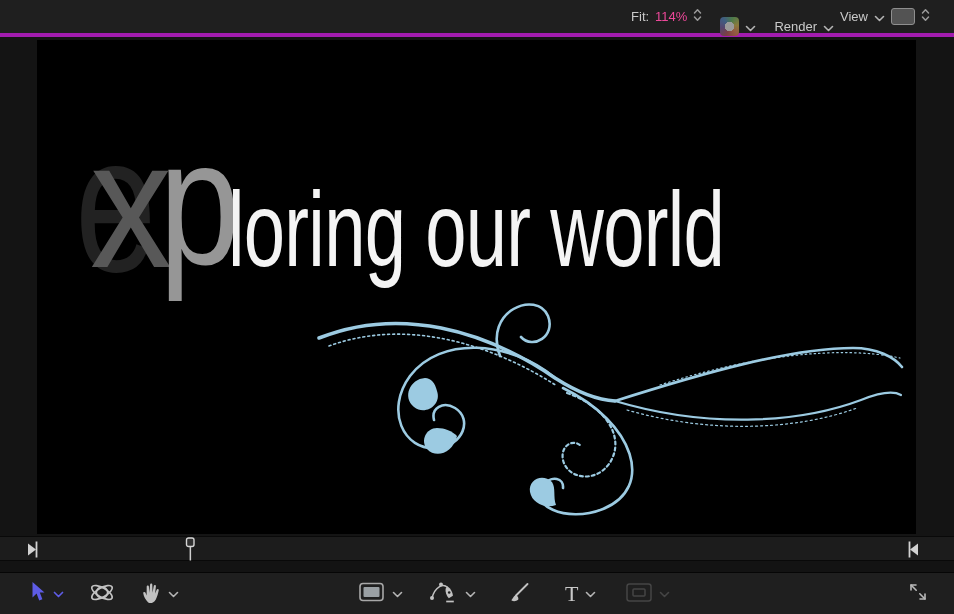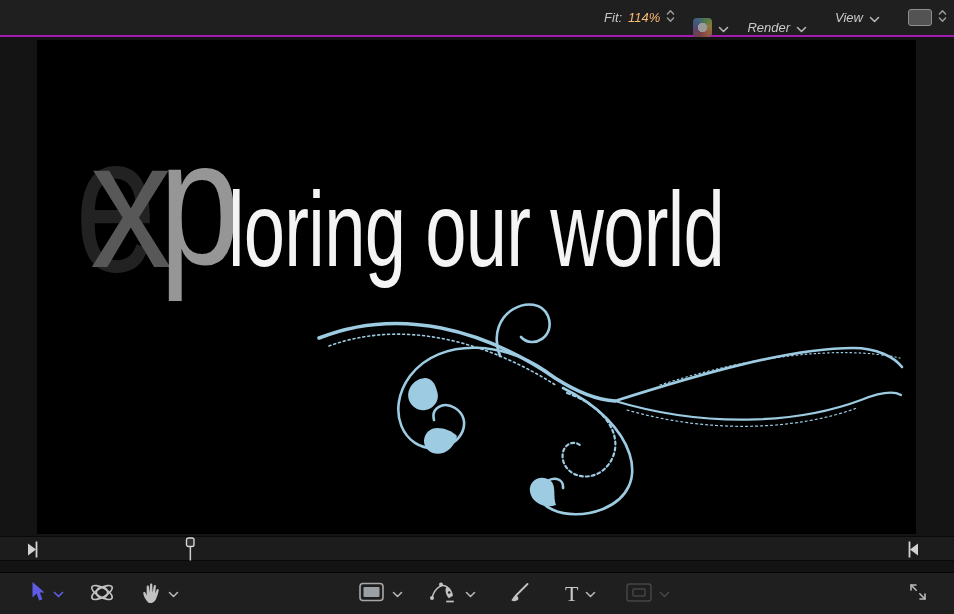--- a/index.html
+++ b/index.html
@@ -1,31 +1,31 @@
 <!DOCTYPE html>
 <html><head>
 <meta charset="utf-8">
 <style>
   html,body{margin:0;padding:0;background:#000;}
   #app{position:relative;width:954px;height:614px;background:#141414;
        font-family:"Liberation Sans",sans-serif;overflow:hidden;user-select:none;}
   
   .top-toolbar{position:absolute;left:0;top:0;width:954px;height:37px;background:#1f1f1f;
-      border-bottom:2px solid #a21caf;display:flex;align-items:center;justify-content:flex-end;
-      padding-right:7px;box-sizing:border-box;font-style:italic;}
+      border-bottom:4px solid #a21caf;display:flex;align-items:center;justify-content:flex-end;
+      padding-right:24px;box-sizing:border-box;}
   .tt-group{display:flex;align-items:center;gap:6px;}
   .tt-label{font-size:13px;color:#c9c9c9;}
-  .tt-dim{font-size:13px;color:#fdba74;}
+  .tt-dim{font-size:13px;color:#ec4899;}
   .swatch{width:19px;height:19px;border-radius:4px;
       background:
         radial-gradient(circle 4.5px at 50% 50%, #9a9a9a 4.5px, rgba(0,0,0,0) 5px),
         conic-gradient(from 200deg, #7a3f46, #56456f, #3f5d82, #4c7a4a, #8a7a3c, #935742, #7a3f46);
       }
   .disp-rect{width:22px;height:15px;border:1.5px solid #8f8f8f;border-radius:3px;background:#535353;}
-  .ml18{margin-left:18px;margin-top:20px;} .ml14{margin-left:28px;justify-content:space-between;}
+  .ml18{margin-left:18px;margin-top:20px;} .ml14{margin-left:6px;justify-content:space-between;}
   
   .canvas{position:absolute;left:37px;top:40px;width:879px;height:494px;background:#000;overflow:hidden;}
   .ttl{position:absolute;line-height:1;white-space:pre;transform-origin:left top;font-weight:300;}
   .ttl-e{left:38px;top:66px;font-size:195px;color:#222222;transform:scaleX(.75);}
   .ttl-x{left:53px;top:73px;font-size:182px;color:#585858;transform:scaleX(.9);}
   .ttl-p{left:122px;top:74px;font-size:178px;color:#969696;transform:scaleX(.82);}
   .ttl-rest{left:191px;top:136px;font-size:106px;color:#f4f4f4;transform:scaleX(.7);letter-spacing:-1px;}
   .flourish{position:absolute;left:268px;top:248px;}
   
   .mini-timeline{position:absolute;left:0;top:536px;width:954px;height:25px;background:#1c1c1c;

